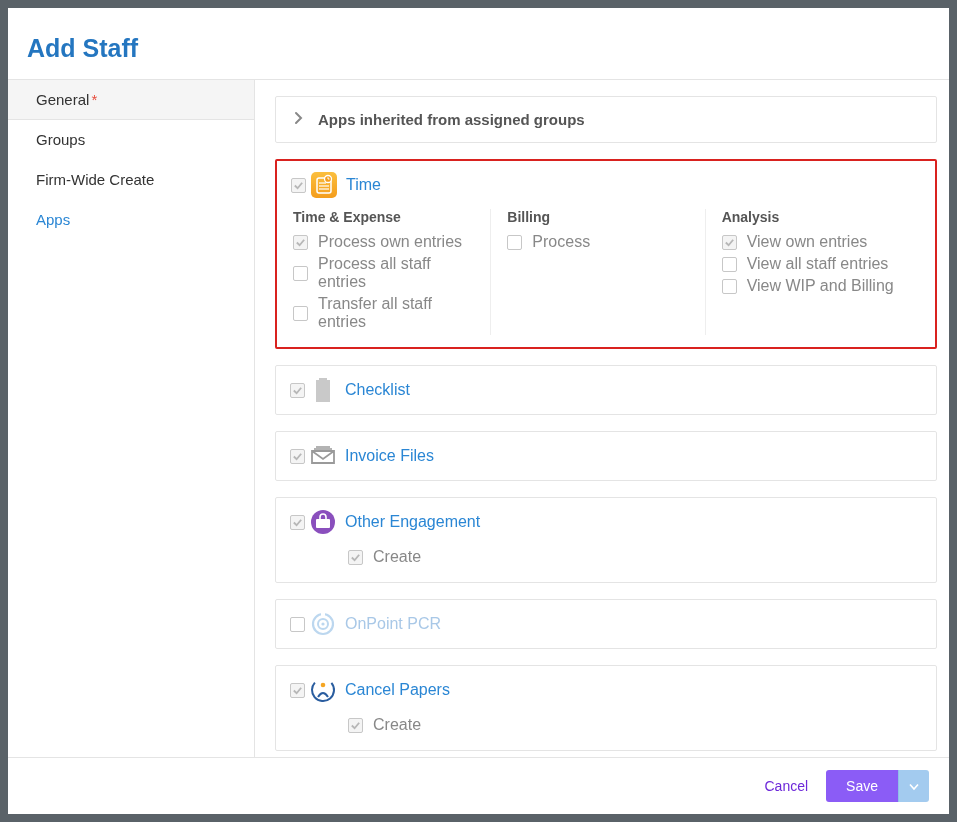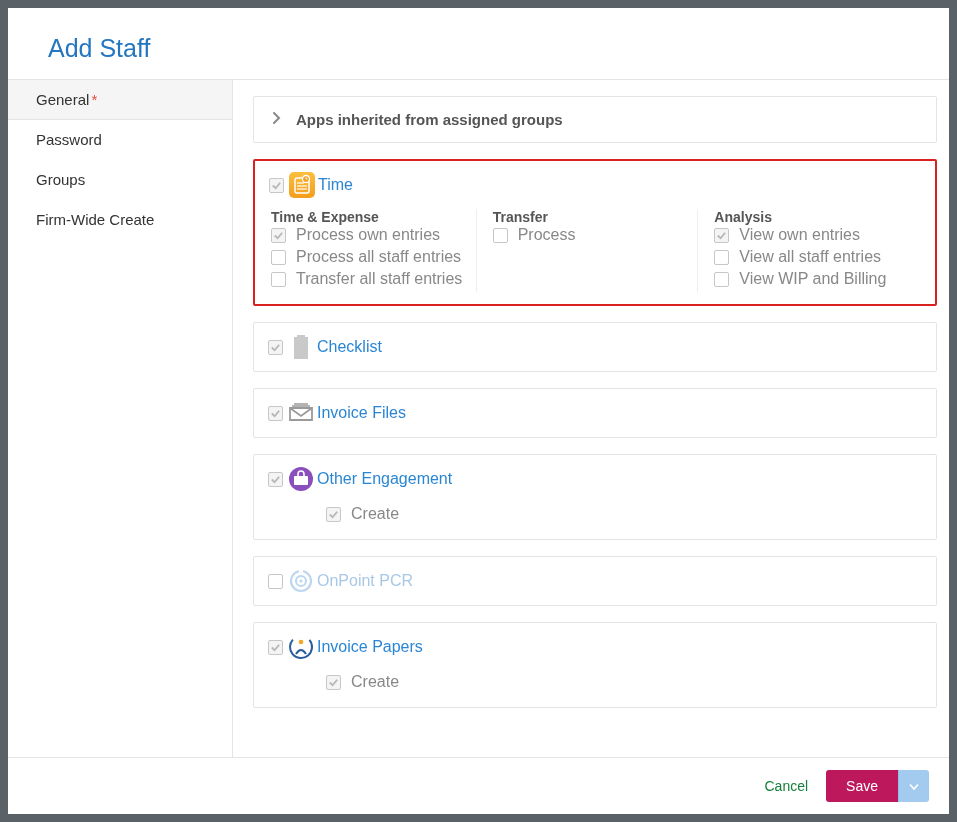--- a/index.html
+++ b/index.html
@@ -17,31 +17,31 @@
     margin: 8px;
     width: 941px;
     height: 806px;
     position: relative;
     display: flex;
     flex-direction: column;
   }
   .modal-title {
     color: #2476c0;
     font-size: 25px;
-    font-weight: 400;
-    padding: 26px 28px 16px 40px;
+    font-weight: 700;
+    padding: 26px 28px 16px 19px;
   }
   .modal-body {
     display: flex;
     flex: 1;
     border-top: 1px solid #e4e4e4;
     min-height: 0;
   }
   .sidebar {
-    width: 225px;
+    width: 247px;
     border-right: 1px solid #e4e4e4;
     padding-top: 0;
   }
   .sidebar-item {
     padding: 11px 14px 11px 28px;
     font-size: 15px;
     color: #333;
     cursor: pointer;
     border-bottom: 1px solid transparent;
   }
@@ -77,21 +77,21 @@
     font-size: 15px;
   }
   .app-header {
     display: flex;
     align-items: center;
     padding: 10px 14px;
   }
   .app-header .app-name {
     color: #2a86d4;
     font-size: 16px;
-    margin-left: 0;
+    margin-left: 6px;
   }
   .app-header.disabled .app-name { color: #a9c8e7; }
   .app-icon {
     width: 28px;
     height: 28px;
     display: inline-flex;
     align-items: center;
     justify-content: center;
     margin-left: 4px;
     margin-right: 2px;
@@ -117,21 +117,21 @@
   }
   .perm-col {
     flex: 1;
     padding-right: 12px;
   }
   .perm-col + .perm-col { border-left: 1px solid #eee; padding-left: 16px; }
   .perm-col h4 {
     font-size: 14px;
     color: #555;
     font-weight: 600;
-    margin-bottom: 1px;
+    margin-bottom: 8px;
   }
   .perm-row {
     display: flex;
     align-items: center;
     margin-bottom: 4px;
     color: #888;
     font-size: 16px;
   }
   .perm-row .cb { margin-right: 10px; }
   .subperm {
@@ -143,29 +143,29 @@
     border-top: 1px solid #e4e4e4;
     padding: 12px 20px 12px 0;
     display: flex;
     justify-content: flex-end;
     align-items: center;
     gap: 18px;
   }
   .btn-cancel {
     background: none;
     border: none;
-    color: #15803d;
+    color: #6d28d9;
     font-size: 14px;
     cursor: pointer;
   }
   .btn-save-group {
     display: flex;
   }
   .btn-save {
-    background: #be185d;
+    background: #8b5cf6;
     color: #fff;
     border: none;
     padding: 8px 20px;
     border-radius: 3px 0 0 3px;
     font-size: 14px;
     cursor: pointer;
   }
   .btn-save-drop {
     background: #a3cbef;
     color: #fff;
@@ -184,27 +184,27 @@
 
   <div class="modal-title">Add Staff</div>
 
   <div class="modal-body">
 
     <div class="sidebar">
       <div class="sidebar-item first">
         <span>General</span><span class="req">*</span>
       </div>
       <div class="sidebar-item">
-        <span>Password</span>
-      </div>
-      <div class="sidebar-item">
         <span>Groups</span>
       </div>
       <div class="sidebar-item">
         <span>Firm-Wide Create</span>
+      </div>
+      <div class="sidebar-item active">
+        <span>Apps</span>
       </div>
     </div>
 
     <div class="main">
 
       <div class="panel">
         <div class="inherited-row">
           <span class="chev">
             <svg width="10" height="14" viewBox="0 0 10 14">
                 <path d="M2 2 L7 7 L2 12" stroke="#888" stroke-width="2" fill="none" stroke-linecap="round"></path>
@@ -254,21 +254,21 @@
             <div class="perm-row">
               <span class="cb"></span>
               <span>Process all staff entries</span>
             </div>
             <div class="perm-row">
               <span class="cb"></span>
               <span>Transfer all staff entries</span>
             </div>
           </div>
           <div class="perm-col">
-            <h4>Transfer</h4>
+            <h4>Billing</h4>
             <div class="perm-row">
               <span class="cb"></span>
               <span>Process</span>
             </div>
           </div>
           <div class="perm-col">
             <h4>Analysis</h4>
             <div class="perm-row">
               <span class="cb checked disabled">
                   <svg width="11" height="11" viewBox="0 0 12 12">
@@ -372,21 +372,21 @@
                 <path d="M2 6 L5 9 L10 3" stroke="#b7b7b7" stroke-width="2" fill="none"></path>
               </svg>
             </span>
           <span class="app-icon">
             <svg width="26" height="26" viewBox="0 0 26 26">
               <circle cx="13" cy="13" r="11" fill="none" stroke="#2a5d9f" stroke-width="2" stroke-dasharray="50 20" transform="rotate(-40 13 13)"></circle>
               <circle cx="13" cy="8" r="2.3" fill="#f5a623"></circle>
               <path d="M8 20 Q13 12 18 20" fill="none" stroke="#2a5d9f" stroke-width="2"></path>
             </svg>
           </span>
-          <span class="app-name">Invoice Papers</span>
+          <span class="app-name">Cancel Papers</span>
         </div>
         <div class="subperm">
           <div class="perm-row">
             <span class="cb checked disabled">
                 <svg width="11" height="11" viewBox="0 0 12 12">
                   <path d="M2 6 L5 9 L10 3" stroke="#b7b7b7" stroke-width="2" fill="none"></path>
                 </svg>
               </span>
             <span>Create</span>
           </div>

